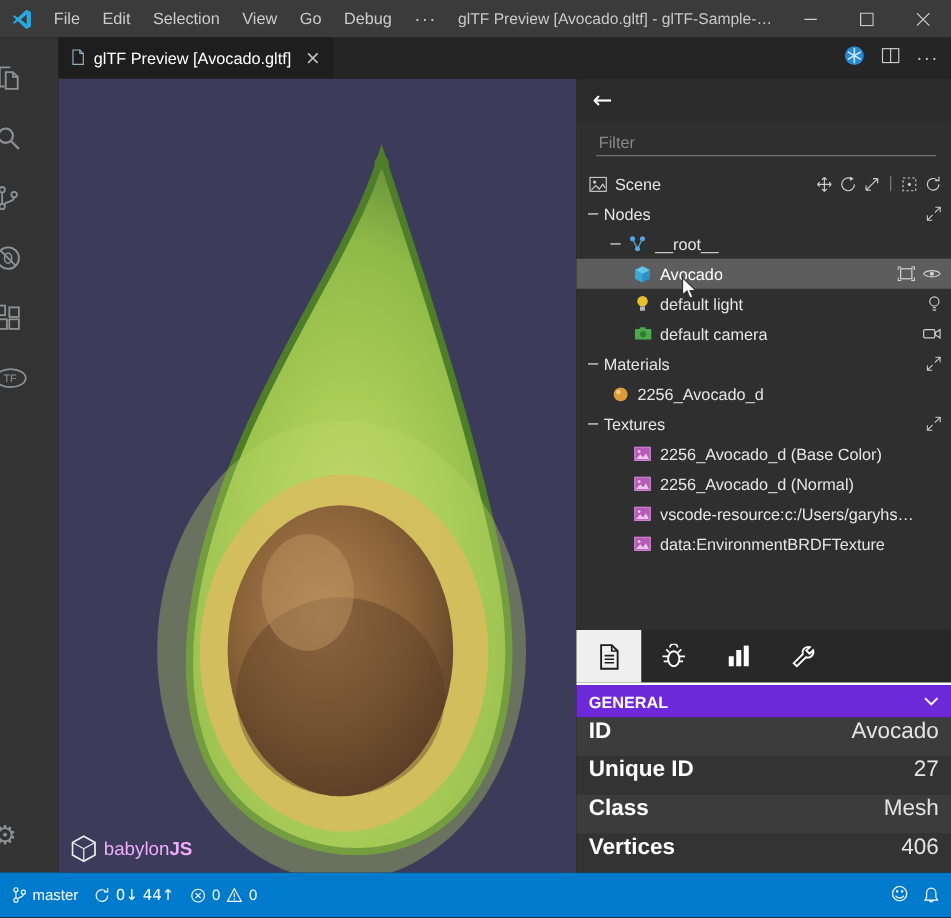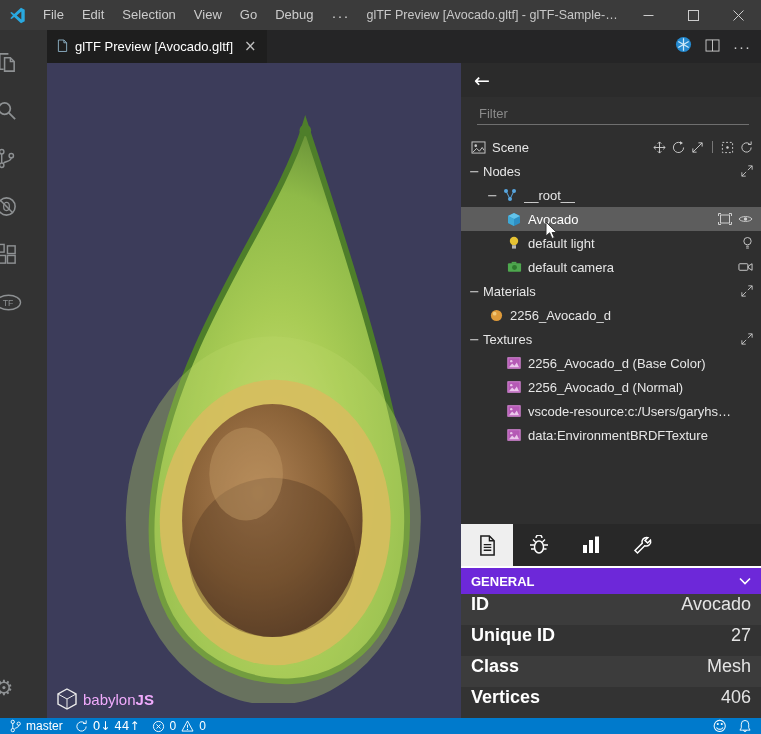--- a/index.html
+++ b/index.html
@@ -67,21 +67,21 @@
   .props{flex:0 0 auto}
   .prop-row{height:31px;display:flex;align-items:flex-start;padding:0 10px;font-size:18px}
   .prop-row:nth-child(odd){background:#3c3c3c}
   .prop-row:nth-child(even){background:#333333}
   .plabel{font-weight:bold;color:#ffffff}
   .pvalue{margin-left:auto;color:#e4e4e4}
 
   .cursor{position:absolute;left:84px;top:158px;z-index:10;pointer-events:none}
 
   
-  .statusbar{height:16px;background:#007acc;display:flex;align-items:center;color:#ffffff;font-size:12px;padding:0 10px;gap:12px;flex:0 0 auto}
+  .statusbar{height:36px;background:#007acc;display:flex;align-items:center;color:#ffffff;font-size:12px;padding:0 10px;gap:12px;flex:0 0 auto}
   .sb-item{display:flex;align-items:center;gap:5px;white-space:nowrap}
   .sb-right{margin-left:auto;display:flex;gap:12px;align-items:center}
   .glyph{font-family:"DejaVu Sans",sans-serif}
 </style>
 </head>
 <body>
 
 <div class="app">
 
   <div class="titlebar">

